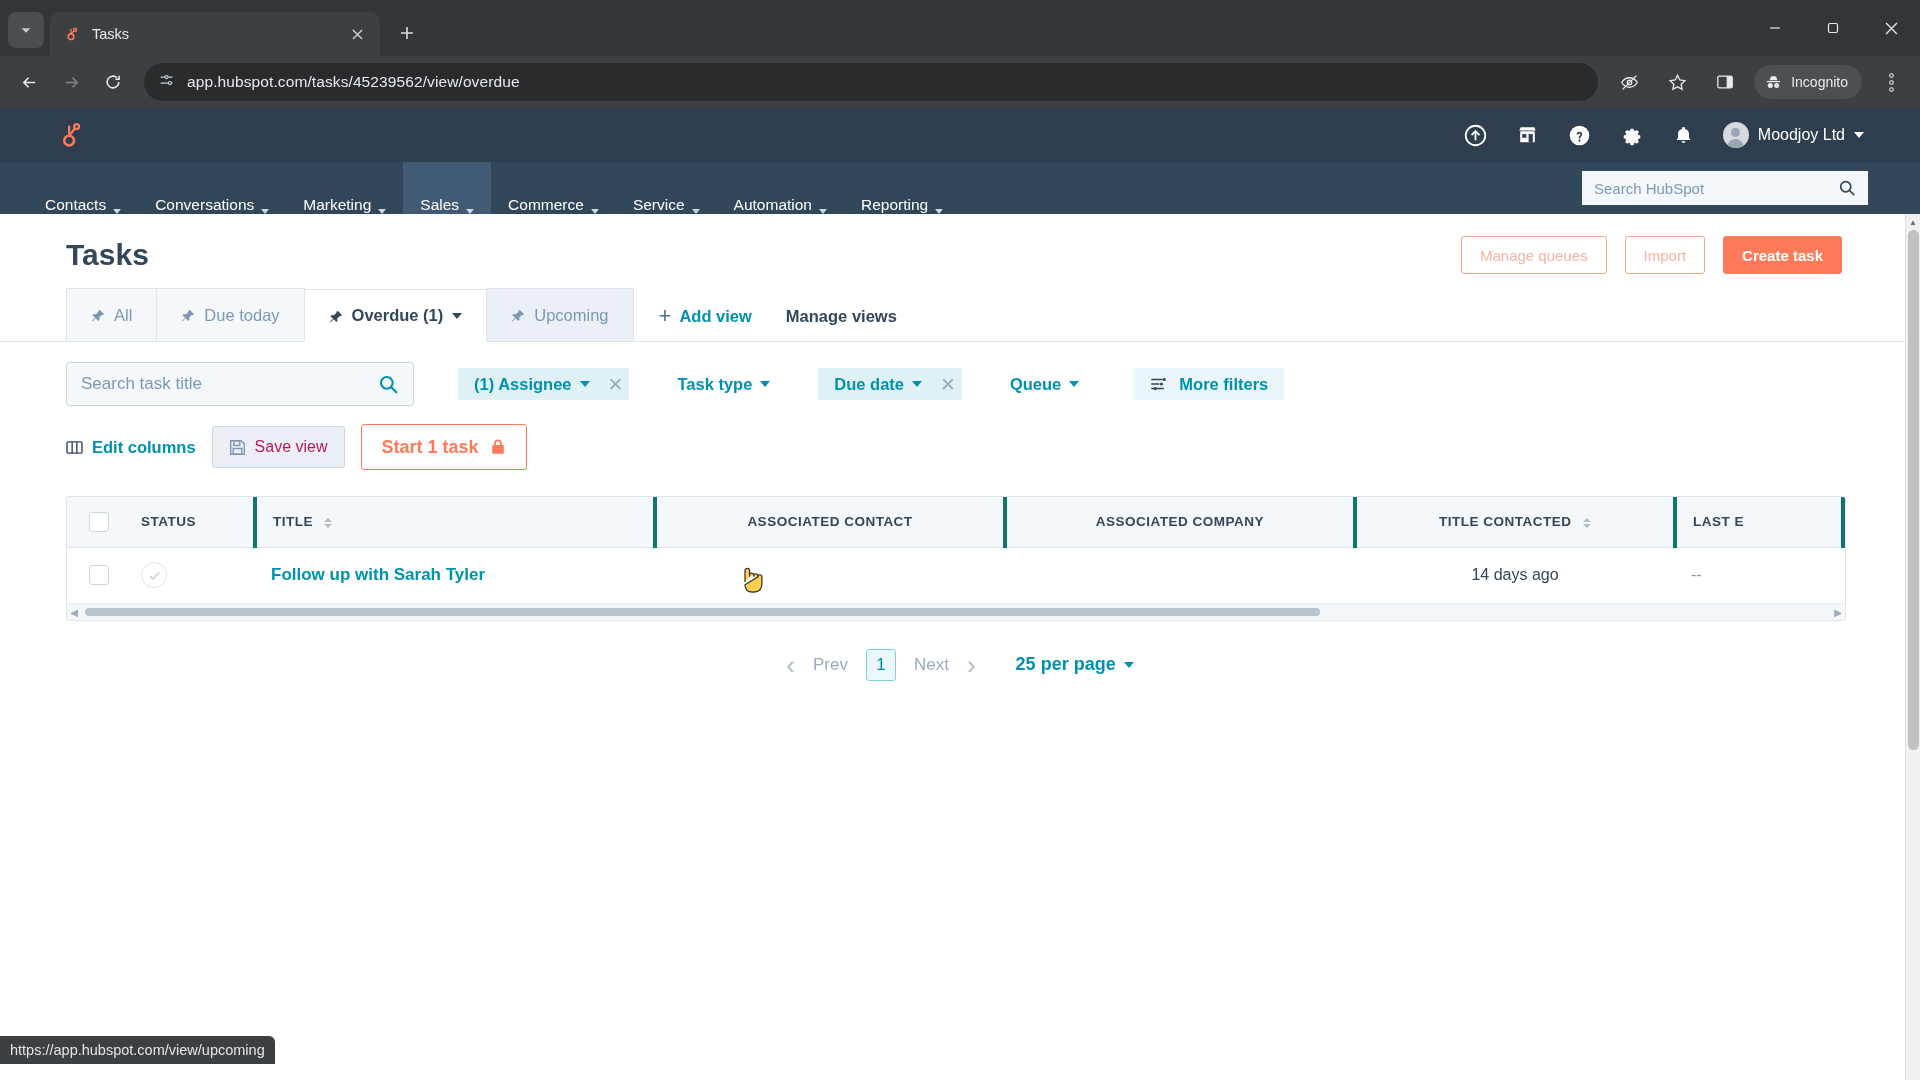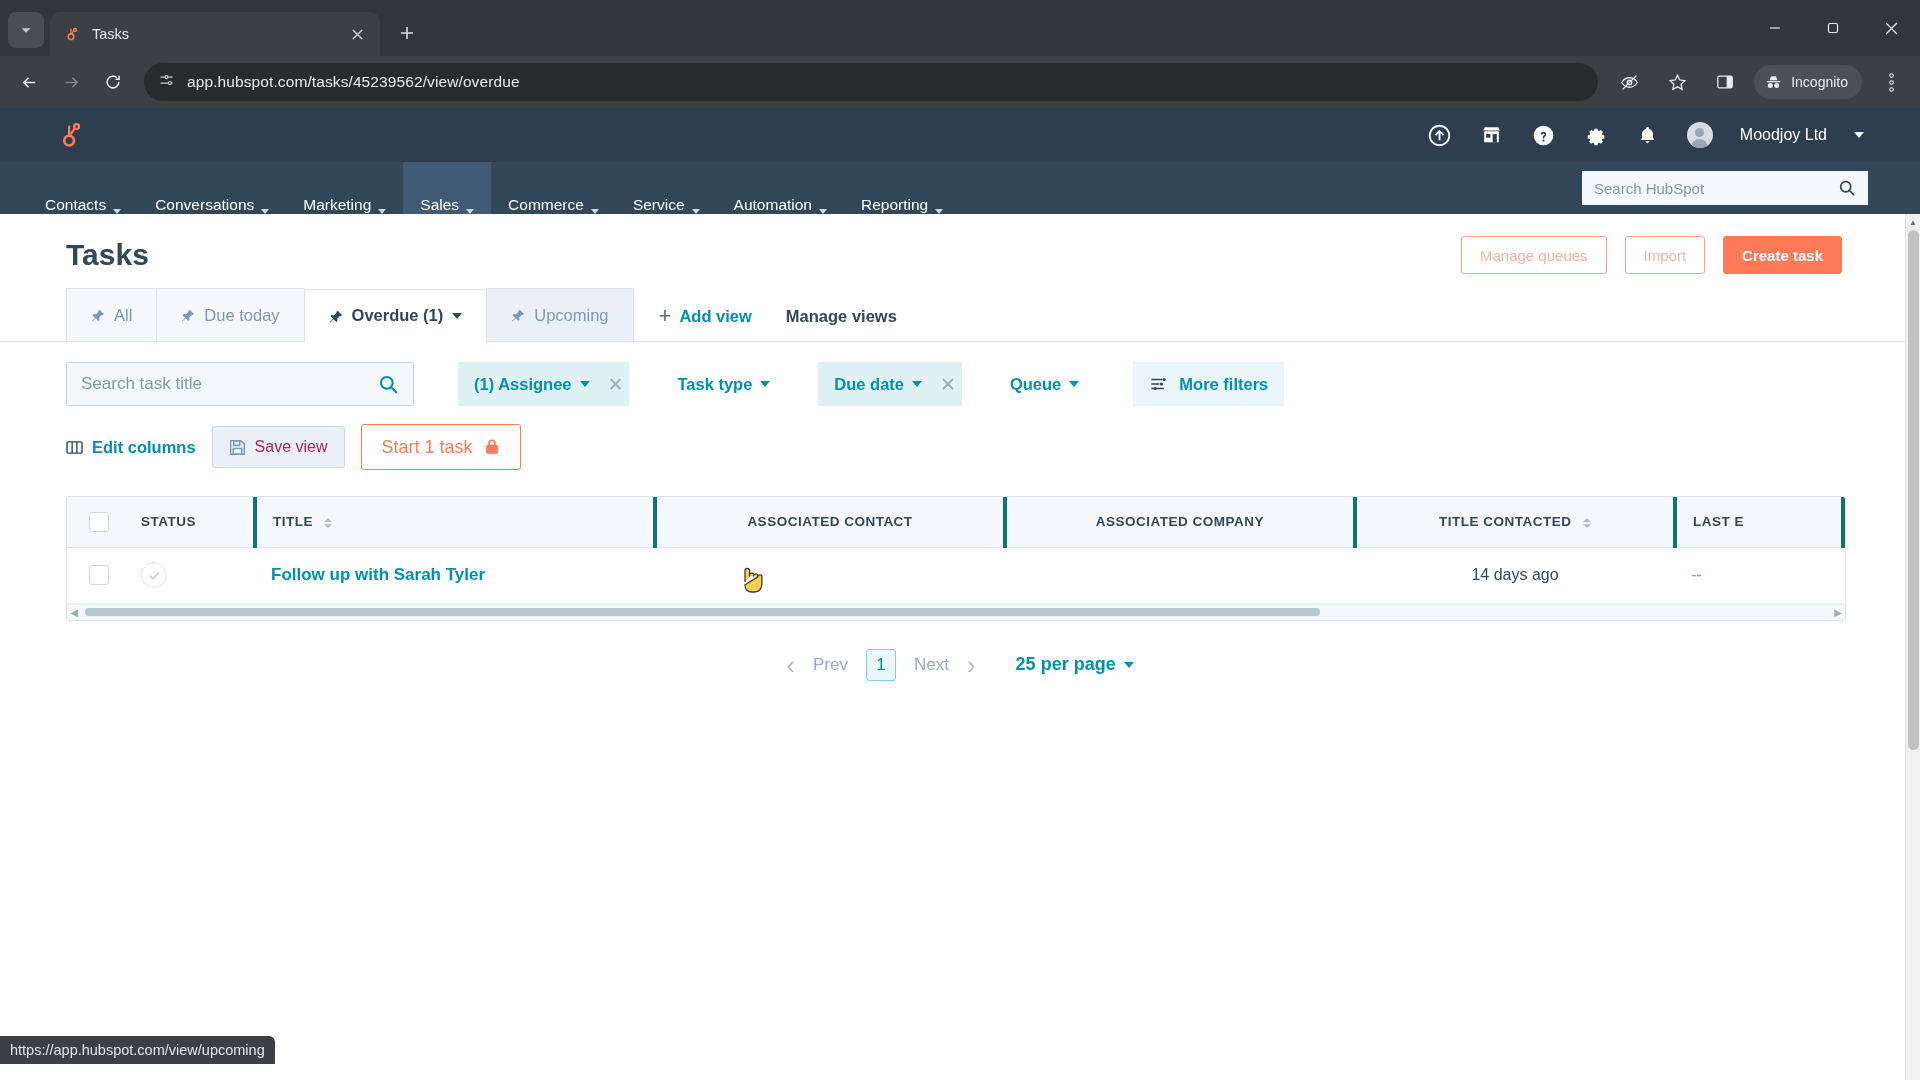--- a/index.html
+++ b/index.html
@@ -59,21 +59,21 @@
   .app { flex: 1; background: #fff; position: relative; overflow: hidden; display:flex; flex-direction:column; }
 
   .hs-topbar {
     height: 54px; background: #2e3e4e; display:flex; align-items:center;
     padding: 0 20px 0 56px; position: relative;
   }
   .hs-logo { width: 30px; height:30px; display:flex; align-items:center; justify-content:center; cursor:pointer;}
   .hs-top-right { margin-left:auto; display:flex; align-items:center; gap: 26px; padding-right: 36px;}
   .hs-ic { width:26px; height:26px; display:flex; align-items:center; justify-content:center; cursor:pointer; }
   .hs-ic svg { fill: #ffffff; }
-  .hs-account { display:flex; align-items:center; gap:27px; cursor:pointer; }
+  .hs-account { display:flex; align-items:center; gap:9px; cursor:pointer; }
   .hs-avatar { width:26px; height:26px; border-radius:50%; background:#d6dce2; display:flex;align-items:flex-end;justify-content:center; overflow:hidden;}
   .hs-avatar .head { width:9px;height:9px;border-radius:50%;background:#9aa7b3; position:relative; top:-11px;}
   .hs-avatar .body { width:17px;height:9px;border-radius:9px 9px 0 0;background:#9aa7b3; position:absolute; bottom:0;}
   .hs-account-name { color:#fff; font-size:16px; }
   .caret-w { width:0;height:0;border-left:5px solid transparent;border-right:5px solid transparent;border-top:6px solid #fff; }
 
   .hs-nav { height: 52px; background: #33475b; display:flex; align-items:stretch; padding-left: 28px; position:relative;}
   .hs-nav-item {
     display:flex; align-items:flex-end; gap:7px; padding: 0 17px; color:#ffffff; font-size:15.5px;
     cursor:pointer; white-space:nowrap;
@@ -113,36 +113,36 @@
   .plus { font-size: 22px; color:#516f90; font-weight:400; line-height:1; }
 
   .filters { display:flex; align-items:center; gap: 8px; padding: 20px 0 0 66px; }
   .search-box {
     width: 348px; height: 44px; border:1px solid #cbd6e2; border-radius: 3px; background:#f5f8fa;
     display:flex; align-items:center; padding: 0 14px; cursor:text;
   }
   .search-box input { flex:1; border:none; background:transparent; outline:none; font-size:17px; color:#33475b; font-family:"Liberation Sans",sans-serif;}
   .search-box input::placeholder { color:#7c98b6; }
   .chip {
-    display:flex; align-items:center; gap:8px; height: 44px; padding: 0 16px; color:#0091ae;
+    display:flex; align-items:center; gap:8px; height: 32px; padding: 0 16px; color:#0091ae;
     font-size:16.5px; font-weight:700; cursor:pointer; white-space:nowrap;
   }
   .chip .caret-teal { width:0;height:0;border-left:5px solid transparent;border-right:5px solid transparent;border-top:6px solid #0091ae; }
   .chip-x { color:#99acc2; font-size:19px; padding: 0 6px 0 2px; cursor:pointer; }
   .chip-group { display:flex; align-items:center; }
 
   .actions-row { display:flex; align-items:center; gap:16px; padding: 18px 0 0 66px; }
   .act-link { color:#0091ae; font-size:16.5px; font-weight:700; display:flex; align-items:center; gap:9px; cursor:pointer;}
   .btn-save {
     height: 42px; background:#eaf0f6; border:1px solid #cbd6e2; border-radius:3px; color:#be185d;
     display:flex; align-items:center; gap:9px; padding: 0 16px; font-size:16px; cursor:pointer;
   }
   .btn-start {
     height: 46px; border:1px solid #ff7a59; border-radius:3px; color:#ff7a59; background:#fff;
-    display:flex; align-items:center; gap:11px; padding: 0 20px; font-size:18px; cursor:pointer; font-weight:400;
+    display:flex; align-items:center; gap:11px; padding: 0 20px; font-size:18px; cursor:pointer; font-weight:700;
   }
 
   
   .table-wrap { margin: 26px 0 0 66px; width: 1780px; border:1px solid #dfe3eb; border-radius:3px; overflow:hidden; background:#fff; }
   table { width: 100%; border-collapse: collapse; }
   thead th {
     background:#f5f8fa; height: 50px; text-align:left; color:#33475b; font-size:13.5px;
     letter-spacing:.5px; font-weight:700; border-bottom:1px solid #dfe3eb; border-right:4px solid #0f766e;
     padding: 0 16px; white-space:nowrap; vertical-align:middle;
   }

